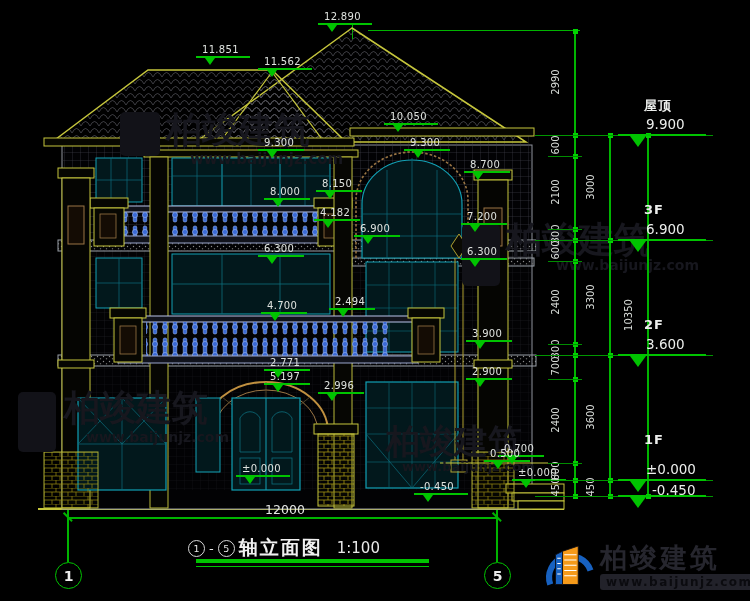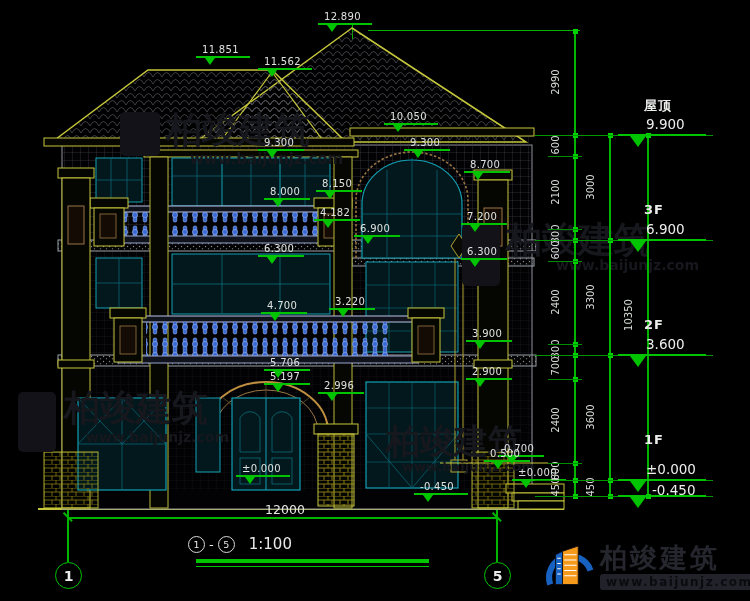--- a/index.html
+++ b/index.html
@@ -297,36 +297,36 @@
         <span class="ev-t">6.300</span>
         <span class="ev-l" style="width: 46px;"></span>
         <span class="ev-a"></span>
       </div>
       <div class="ev" style="left: 461px; top: 247px;">
         <span class="ev-t">6.300</span>
         <span class="ev-l" style="width: 46px;"></span>
         <span class="ev-a"></span>
       </div>
       <div class="ev" style="left: 329px; top: 297px;">
-        <span class="ev-t">3.220</span>
+        <span class="ev-t">2.494</span>
         <span class="ev-l" style="width: 46px;"></span>
         <span class="ev-a"></span>
       </div>
       <div class="ev" style="left: 261px; top: 301px;">
         <span class="ev-t">4.700</span>
         <span class="ev-l" style="width: 46px;"></span>
         <span class="ev-a"></span>
       </div>
       <div class="ev" style="left: 466px; top: 329px;">
         <span class="ev-t">3.900</span>
         <span class="ev-l" style="width: 46px;"></span>
         <span class="ev-a"></span>
       </div>
       <div class="ev" style="left: 264px; top: 358px;">
-        <span class="ev-t">5.706</span>
+        <span class="ev-t">2.771</span>
         <span class="ev-l" style="width: 46px;"></span>
         <span class="ev-a"></span>
       </div>
       <div class="ev" style="left: 466px; top: 367px;">
         <span class="ev-t">2.900</span>
         <span class="ev-l" style="width: 46px;"></span>
         <span class="ev-a"></span>
       </div>
       <div class="ev" style="left: 264px; top: 372px;">
         <span class="ev-t">5.197</span>
@@ -443,20 +443,21 @@
 
   <div id="dim12000">12000</div>
 
   <div class="bubble" style="left:55px;top:562px">1</div>
   <div class="bubble" style="left:484px;top:562px">5</div>
 
   <div id="titlebar">
     <span class="circ">1</span>
     <span class="tdash">-</span>
     <span class="circ">5</span>
+    <span class="tname">轴立面图</span>
     <span class="tscale">1:100</span>
   </div>
   <div class="uline1"></div>
   <div class="uline2"></div>
 
   <div id="logo">
     <svg width="56" height="56" viewBox="0 0 64 64">
       <path d="M14 52 A24 24 0 1 1 60 36" fill="none" stroke="#1761c0" stroke-width="7"></path>
       <polygon points="20,18 28,14 28,52 20,52" fill="#1761c0" stroke="#0d0d12" stroke-width="1"></polygon>
       <polygon points="28,14 46,8 46,52 28,52" fill="#f59a1a" stroke="#0d0d12" stroke-width="1"></polygon>

